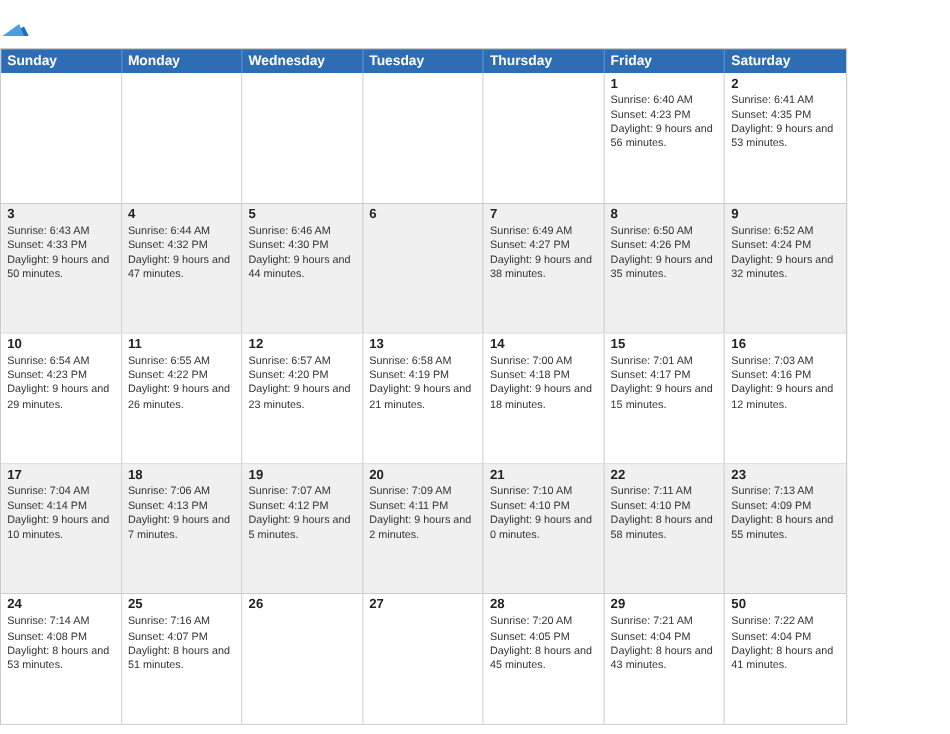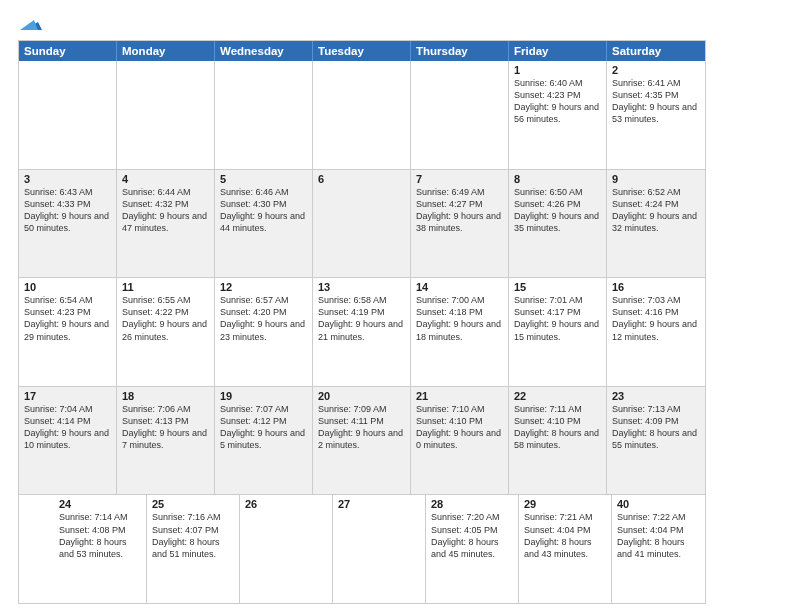--- a/index.html
+++ b/index.html
@@ -6,21 +6,21 @@
     body {
       font-family: Arial, sans-serif;
       background: #fff;
       width: 792px;
       height: 612px;
       overflow: hidden;
     }
     .page {
       width: 720px;
       height: 612px;
-      padding: 10px 14px 8px 18px;
+      padding: 10px 14px 8px 0;
       display: flex;
       flex-direction: column;
     }
     .header {
       display: flex;
       align-items: flex-start;
       justify-content: space-between;
       margin-bottom: 6px;
     }
     .logo {
@@ -87,21 +87,21 @@
       flex: 1;
       display: flex;
       flex-direction: column;
     }
     .cal-row {
       display: grid;
       grid-template-columns: repeat(7, 1fr);
       flex: 1;
       border-bottom: 1px solid #ccc;
     }
-    .cal-row:last-child { border-bottom: none; margin-left: 35px; }
+    .cal-row:last-child { border-bottom: none; }
     .cal-row:nth-child(even) .cal-cell {
       background: #f0f0f0;
     }
     .cal-row:nth-child(odd) .cal-cell {
       background: #fff;
     }
     .cal-cell {
       border-right: 1px solid #ccc;
       padding: 3px 5px 2px 5px;
       font-size: 9.5px;
@@ -331,21 +331,21 @@
 Sunset: 4:05 PM
 Daylight: 8 hours and 45 minutes.</div>
           </div>
           <div class="cal-cell">
             <div class="day-num">29</div>
             <div class="day-info">Sunrise: 7:21 AM
 Sunset: 4:04 PM
 Daylight: 8 hours and 43 minutes.</div>
           </div>
           <div class="cal-cell">
-            <div class="day-num">40</div>
+            <div class="day-num">50</div>
             <div class="day-info">Sunrise: 7:22 AM
 Sunset: 4:04 PM
 Daylight: 8 hours and 41 minutes.</div>
           </div>
         </div>
       </div>
   </div>
 </div>
 
 </body></html>

